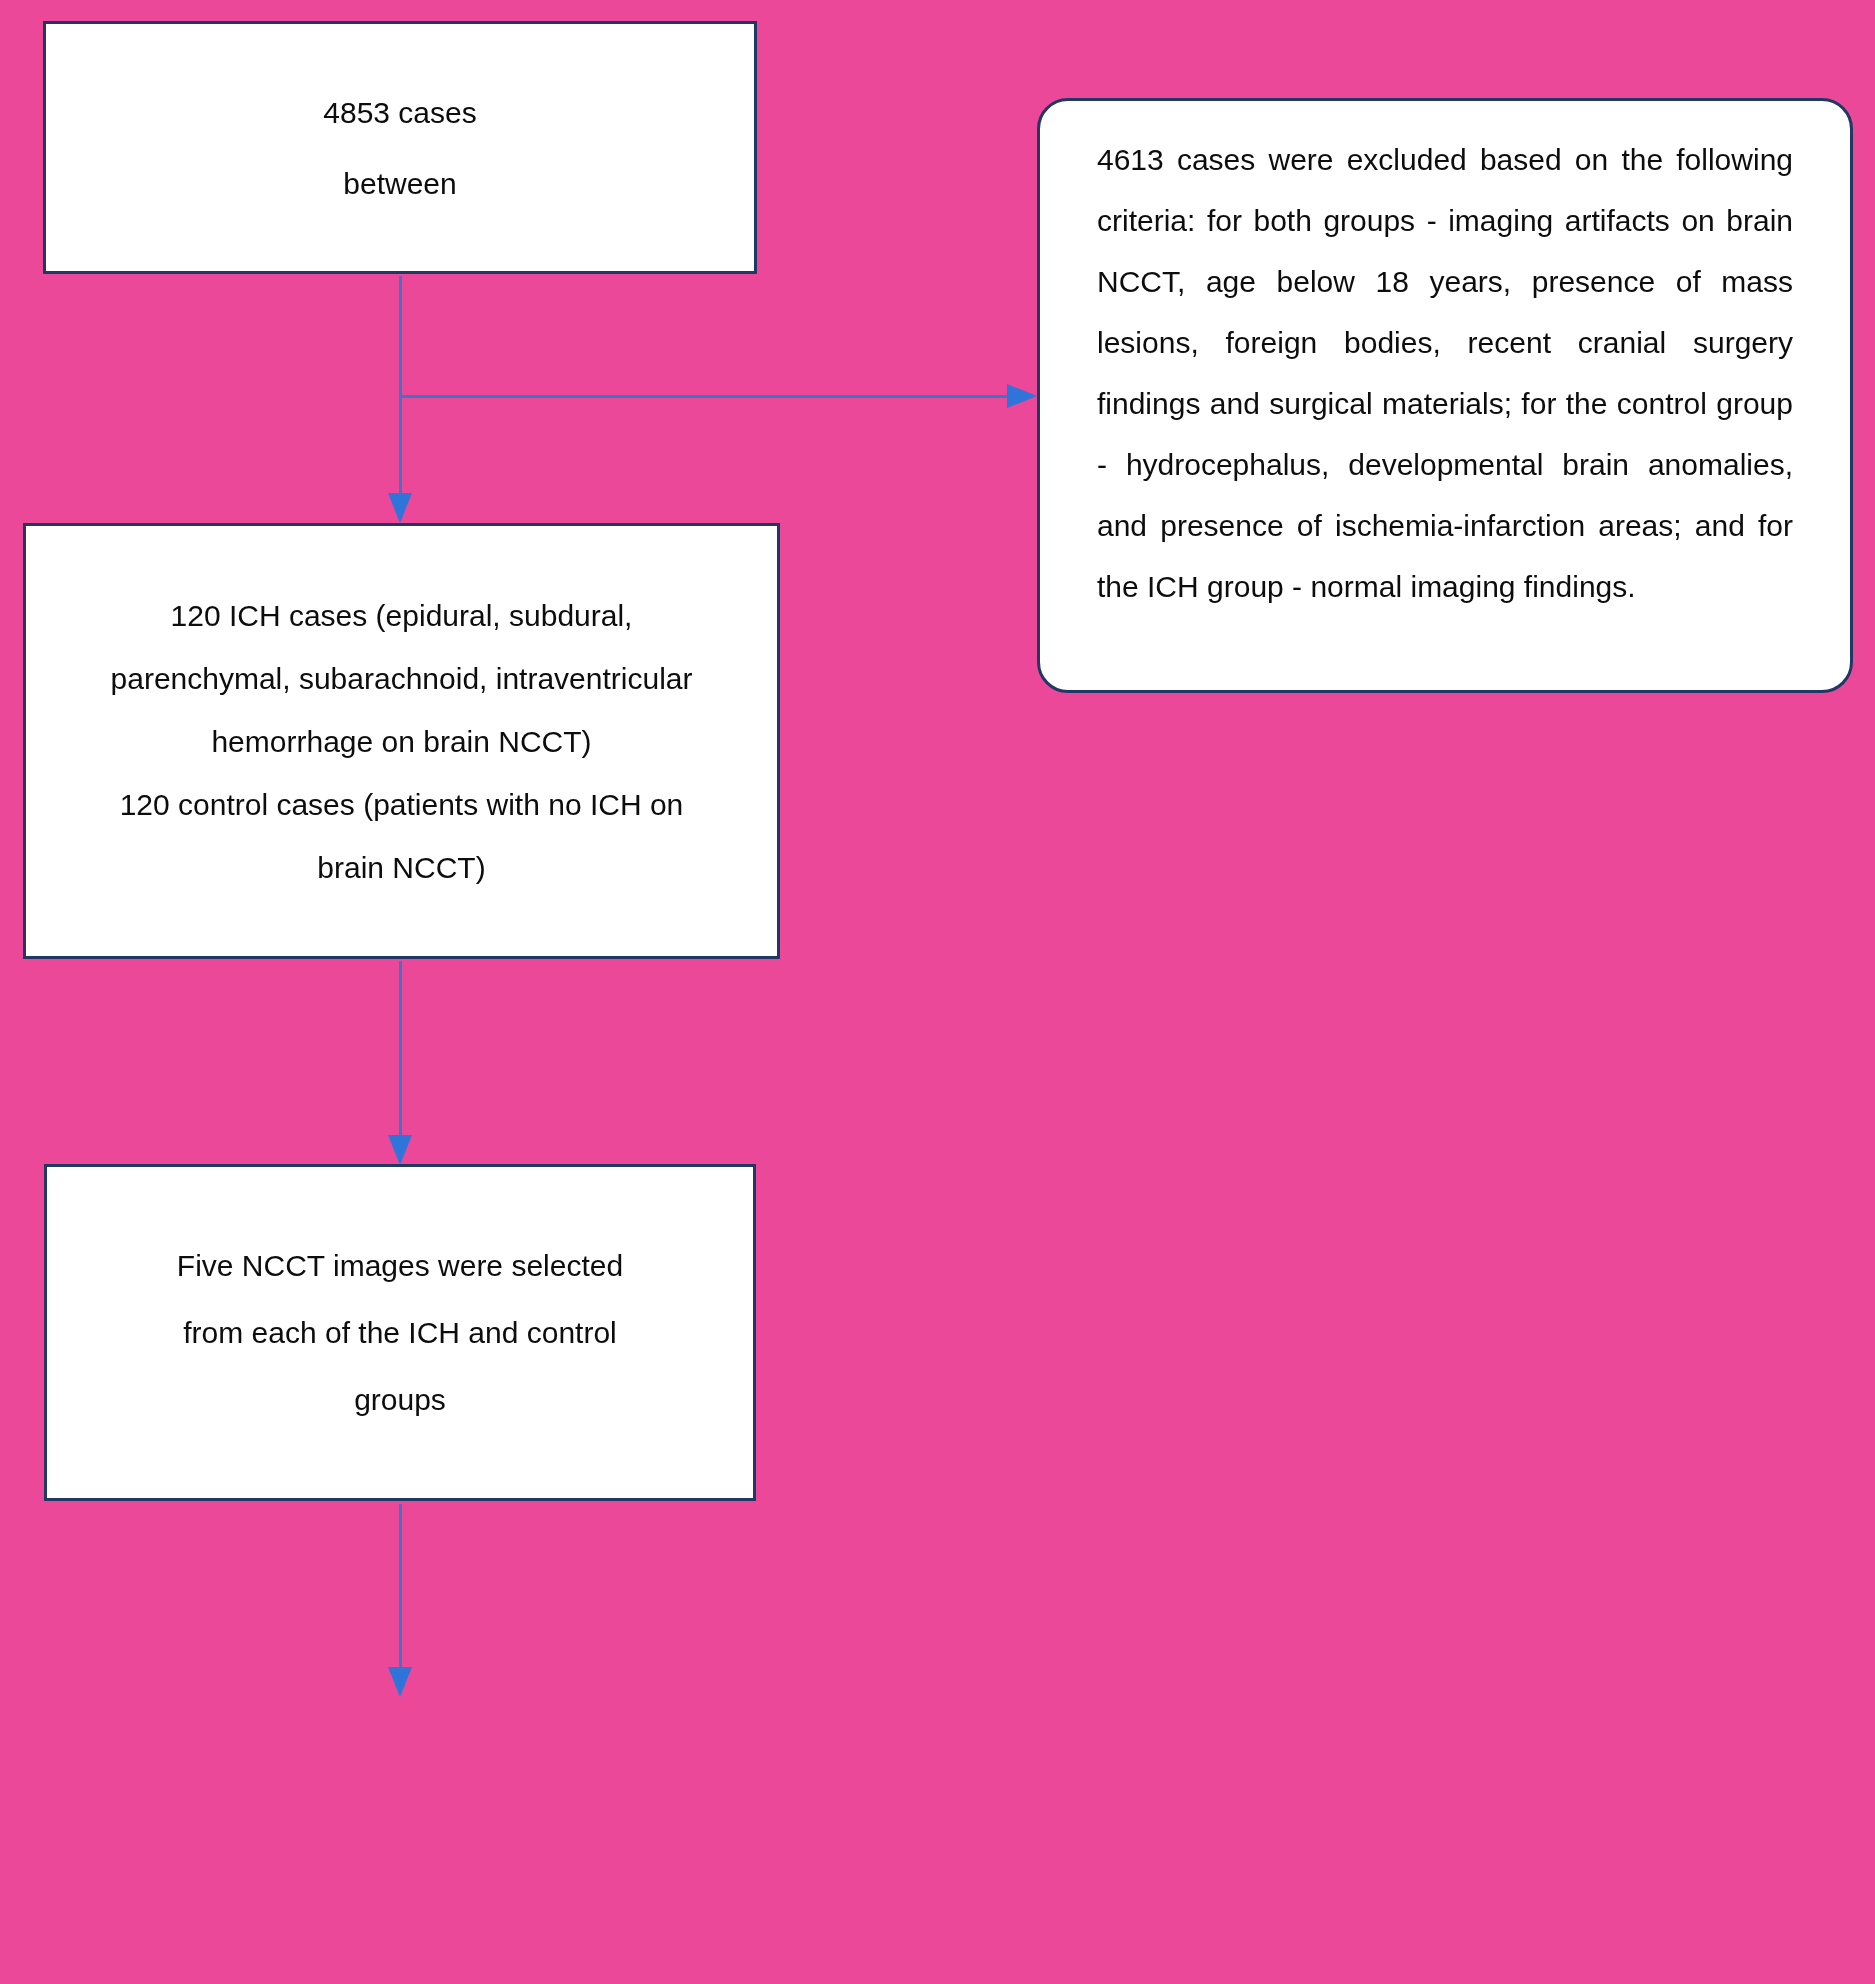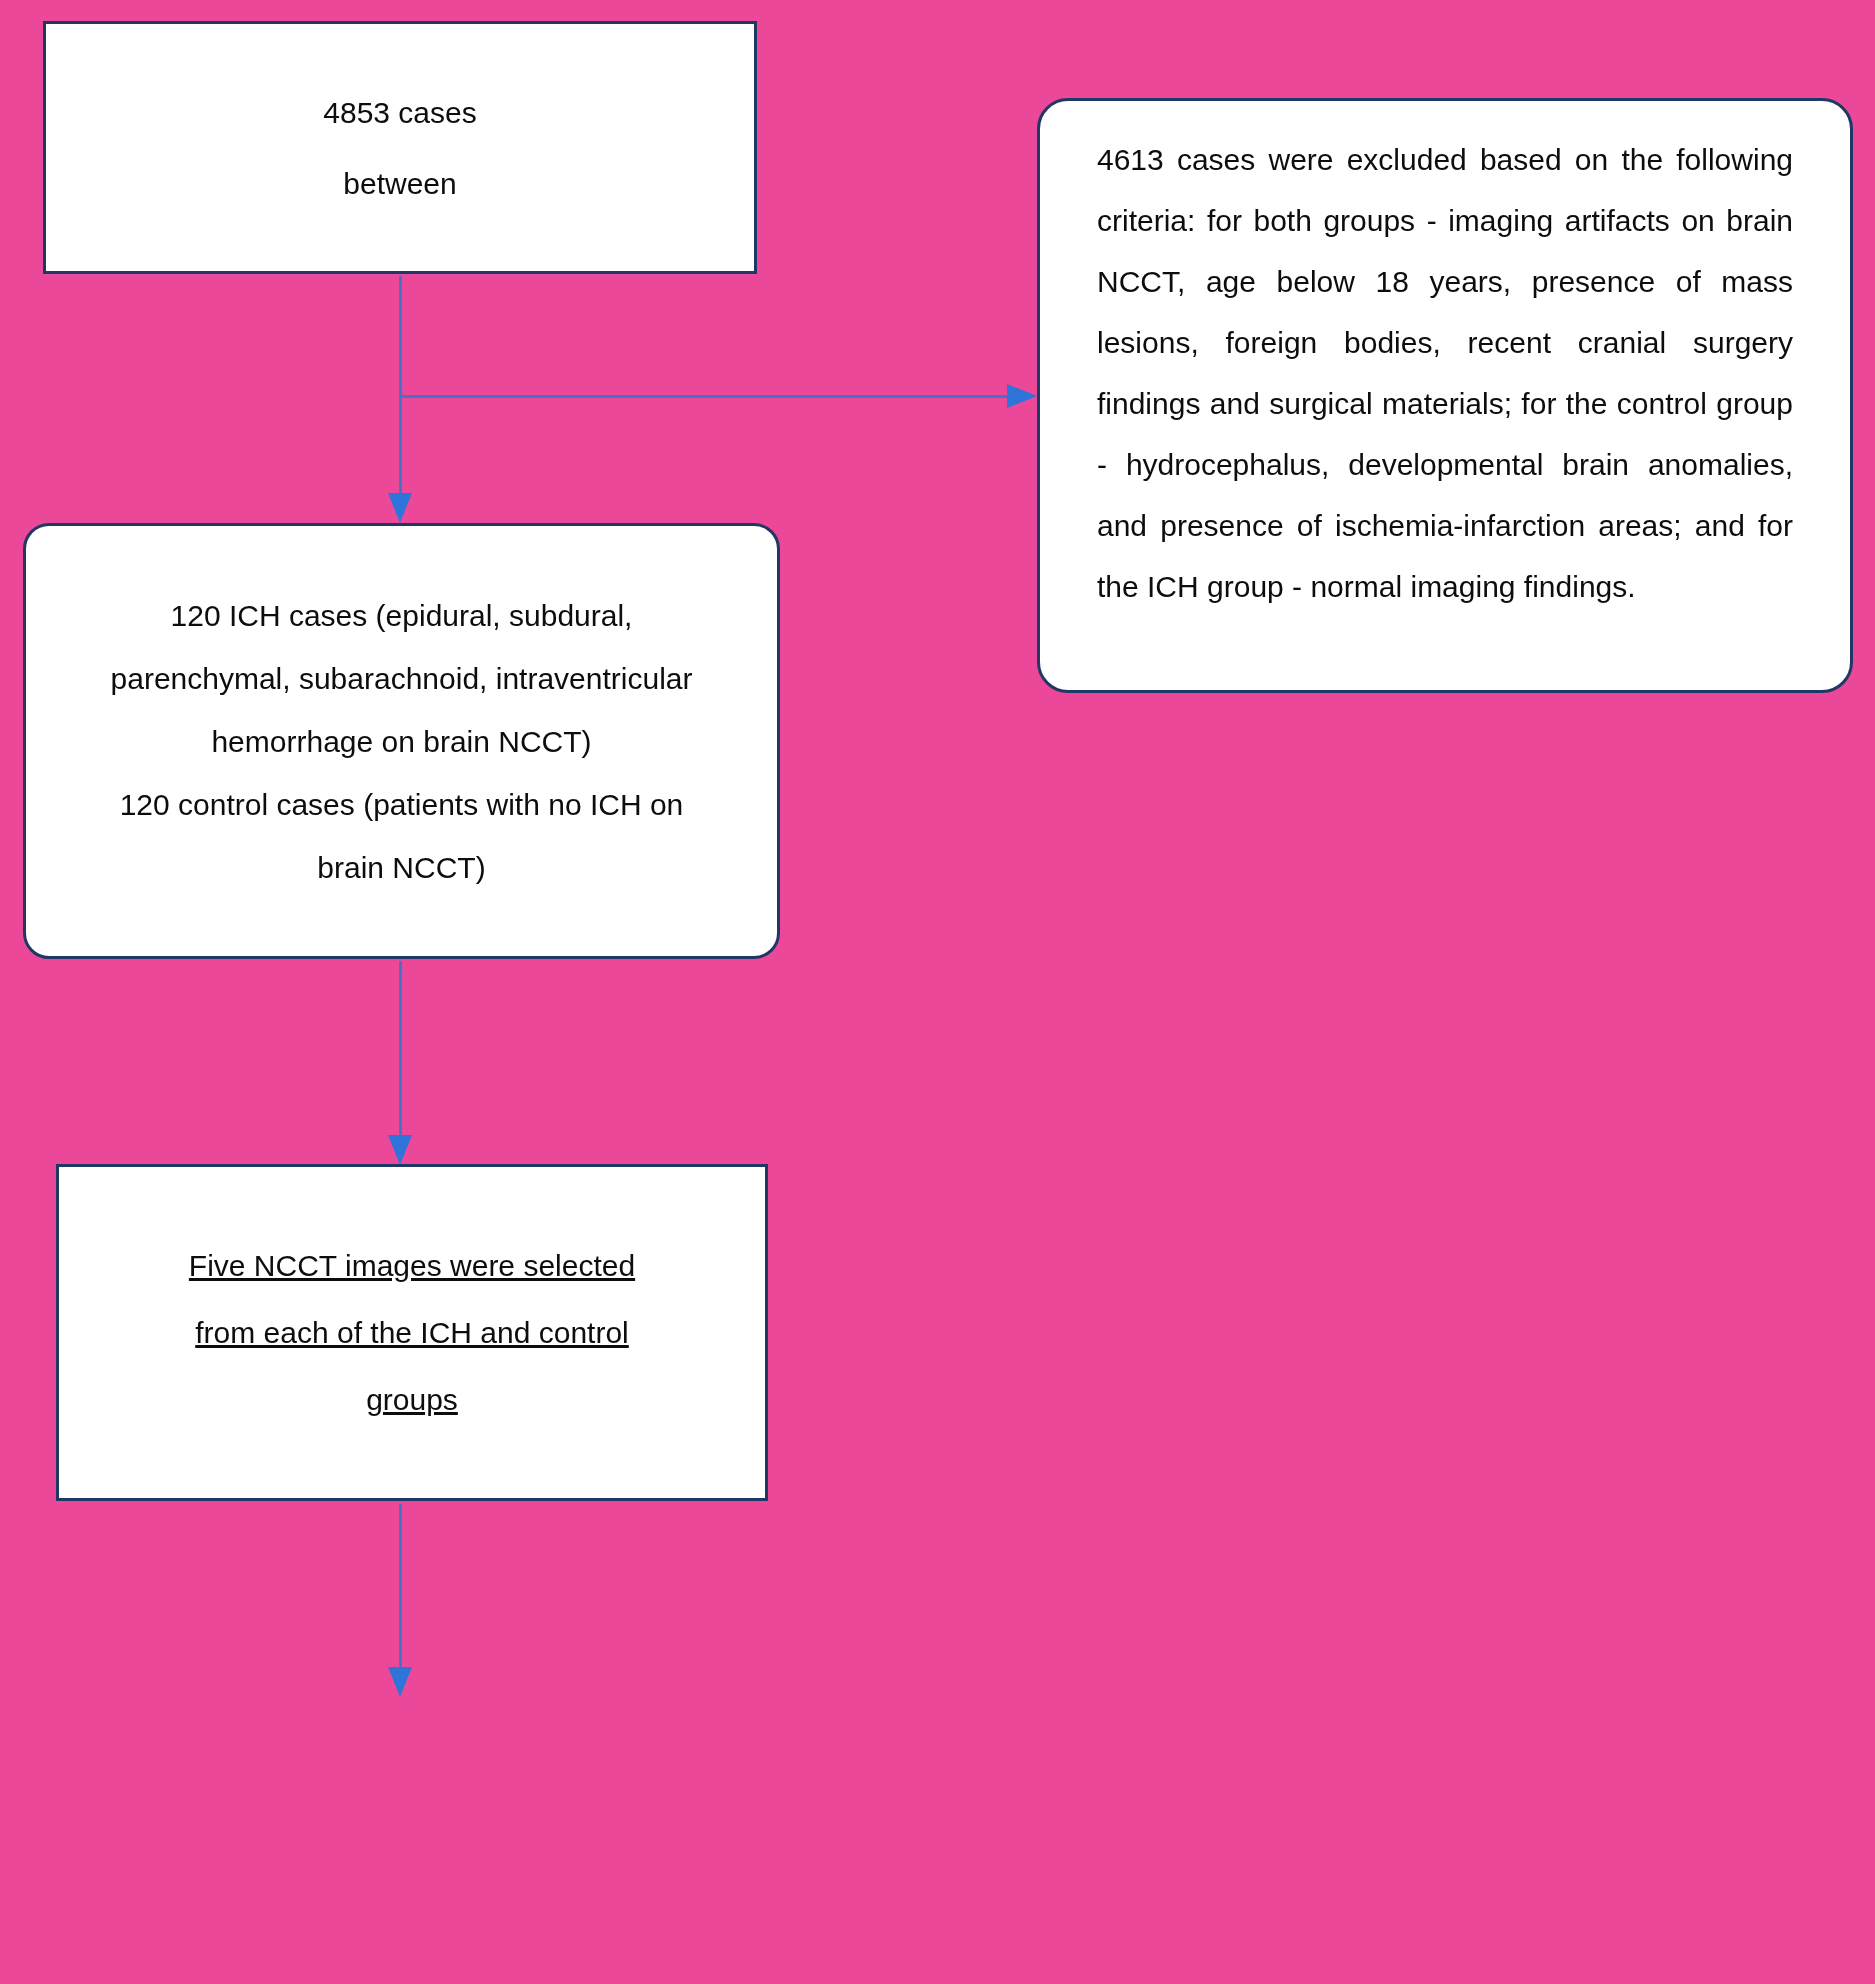--- a/index.html
+++ b/index.html
@@ -24,22 +24,22 @@
   .center-col {
     display: flex;
     flex-direction: column;
     justify-content: center;
     text-align: center;
   }
 
   .start-box     { left: 43px;   top: 21px;   width: 714px; height: 253px; line-height: 71px; }
   .exclusion-box { left: 1037px; top: 98px;  width: 816px; height: 595px;
                    padding: 28px 57px 12px 57px; text-align: justify; line-height: 61px; border-radius: 31px; }
-  .cohort-box    { left: 23px;   top: 523px;  width: 757px; height: 436px; padding: 0 59px;  line-height: 63px; border-radius: 26px; }
-  .selection-box { left: 56px;   top: 1164px; width: 712px; height: 337px; padding: 2px 99px; line-height: 67px; text-decoration: underline; }
+  .cohort-box    { left: 23px;   top: 523px;  width: 757px; height: 436px; padding: 0 59px;  line-height: 63px; }
+  .selection-box { left: 44px;   top: 1164px; width: 712px; height: 337px; padding: 2px 99px; line-height: 67px; }
   .analysis-box  { left: 44px;   top: 1697px; width: 712px; height: 264px; line-height: 66px; }
 
   
   .vline {
     position: absolute;
     width: 3px;
     background: var(--arrow-line, #4472C4);
   }
   .hline {
     position: absolute;

